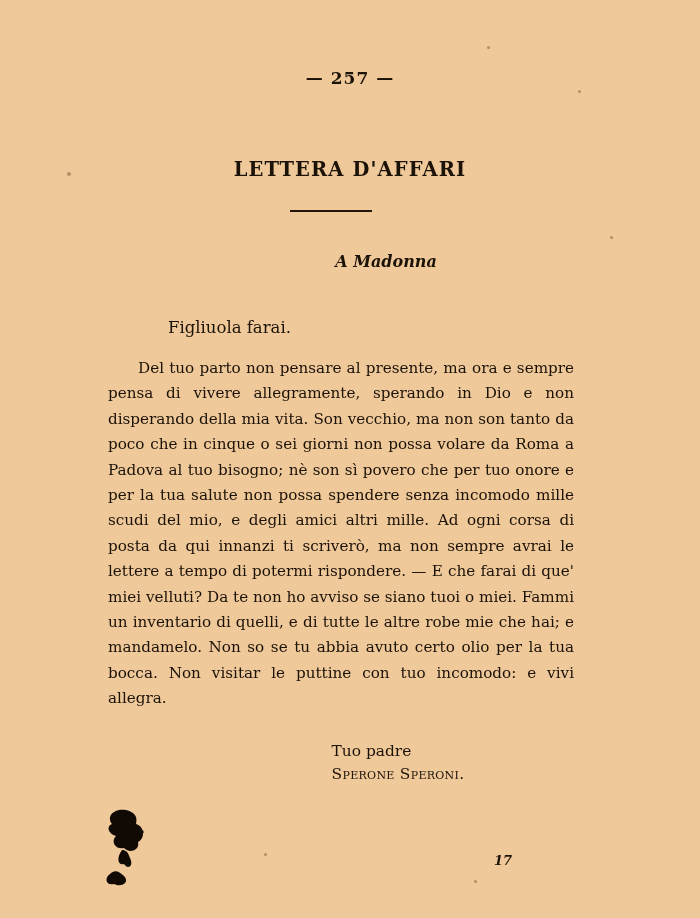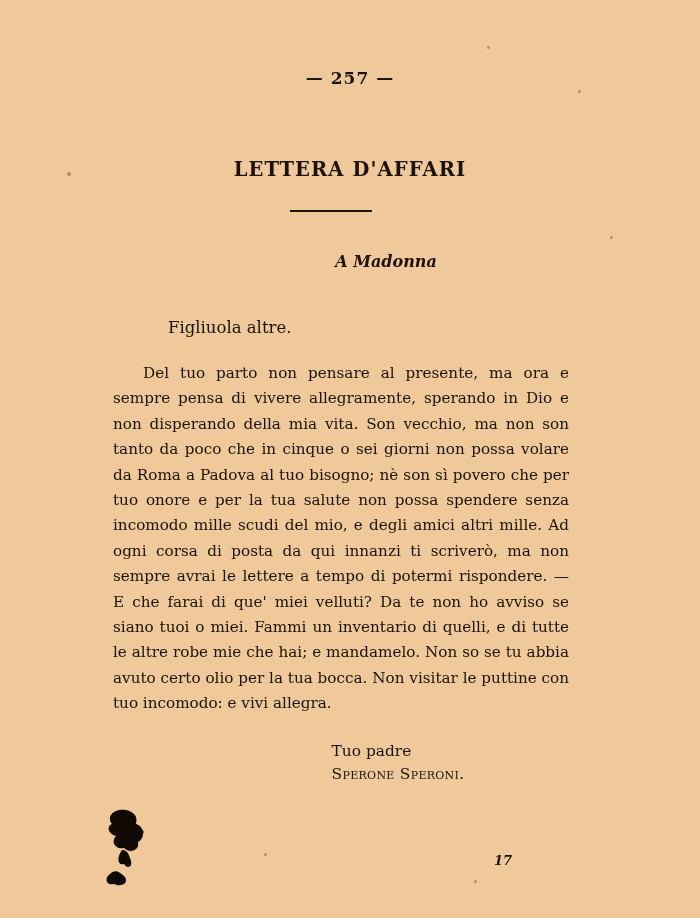--- a/index.html
+++ b/index.html
@@ -83,21 +83,21 @@
     position: absolute;
     top: 352px;
     left: 104px;
     width: 474px;
     font-family: "DejaVu Serif", serif;
     font-size: 15.2px;
     line-height: 25.4px;
     text-align: justify;
     text-justify: inter-word;
   }
-  .body p { margin: 9px; }
+  .body p { margin: 4px; }
   .body .indent { text-indent: 30px; }
   .dateline {
     position: absolute;
     top: 697px;
     left: 136px;
     font-family: "DejaVu Serif", serif;
     font-size: 15.4px;
   }
   .signature {
     position: absolute;
@@ -151,21 +151,21 @@
   <div class="folio">— 257 —</div>
 
   <div class="title">LETTERA D'AFFARI</div>
 
   <div class="rule"></div>
 
   <div class="addressee">
     <span>A Madonna</span>
   </div>
 
-  <div class="salutation">Figliuola altre.</div>
+  <div class="salutation">Figliuola farai.</div>
 
   <div class="body">
     <p class="indent">Del tuo parto non pensare al presente, ma ora e sempre pensa di vivere allegramente, sperando in Dio e non disperando della mia vita. Son vecchio, ma non son tanto da poco che in cinque o sei giorni non possa volare da Roma a Padova al tuo bisogno; nè son sì povero che per tuo onore e per la tua salute non possa spendere senza incomodo mille scudi del mio, e degli amici altri mille. Ad ogni corsa di posta da qui innanzi ti scriverò, ma non sempre avrai le lettere a tempo di potermi rispondere. — E che farai di que' miei velluti? Da te non ho avviso se siano tuoi o miei. Fammi un inventario di quelli, e di tutte le altre robe mie che hai; e mandamelo. Non so se tu abbia avuto certo olio per la tua bocca. Non visitar le puttine con tuo incomodo: e vivi allegra.</p>
   </div>
 
 
   <div class="signature">
     <span class="sig-inner">
       <span>Tuo padre</span>
       <span class="who">Sperone Speroni.</span>

